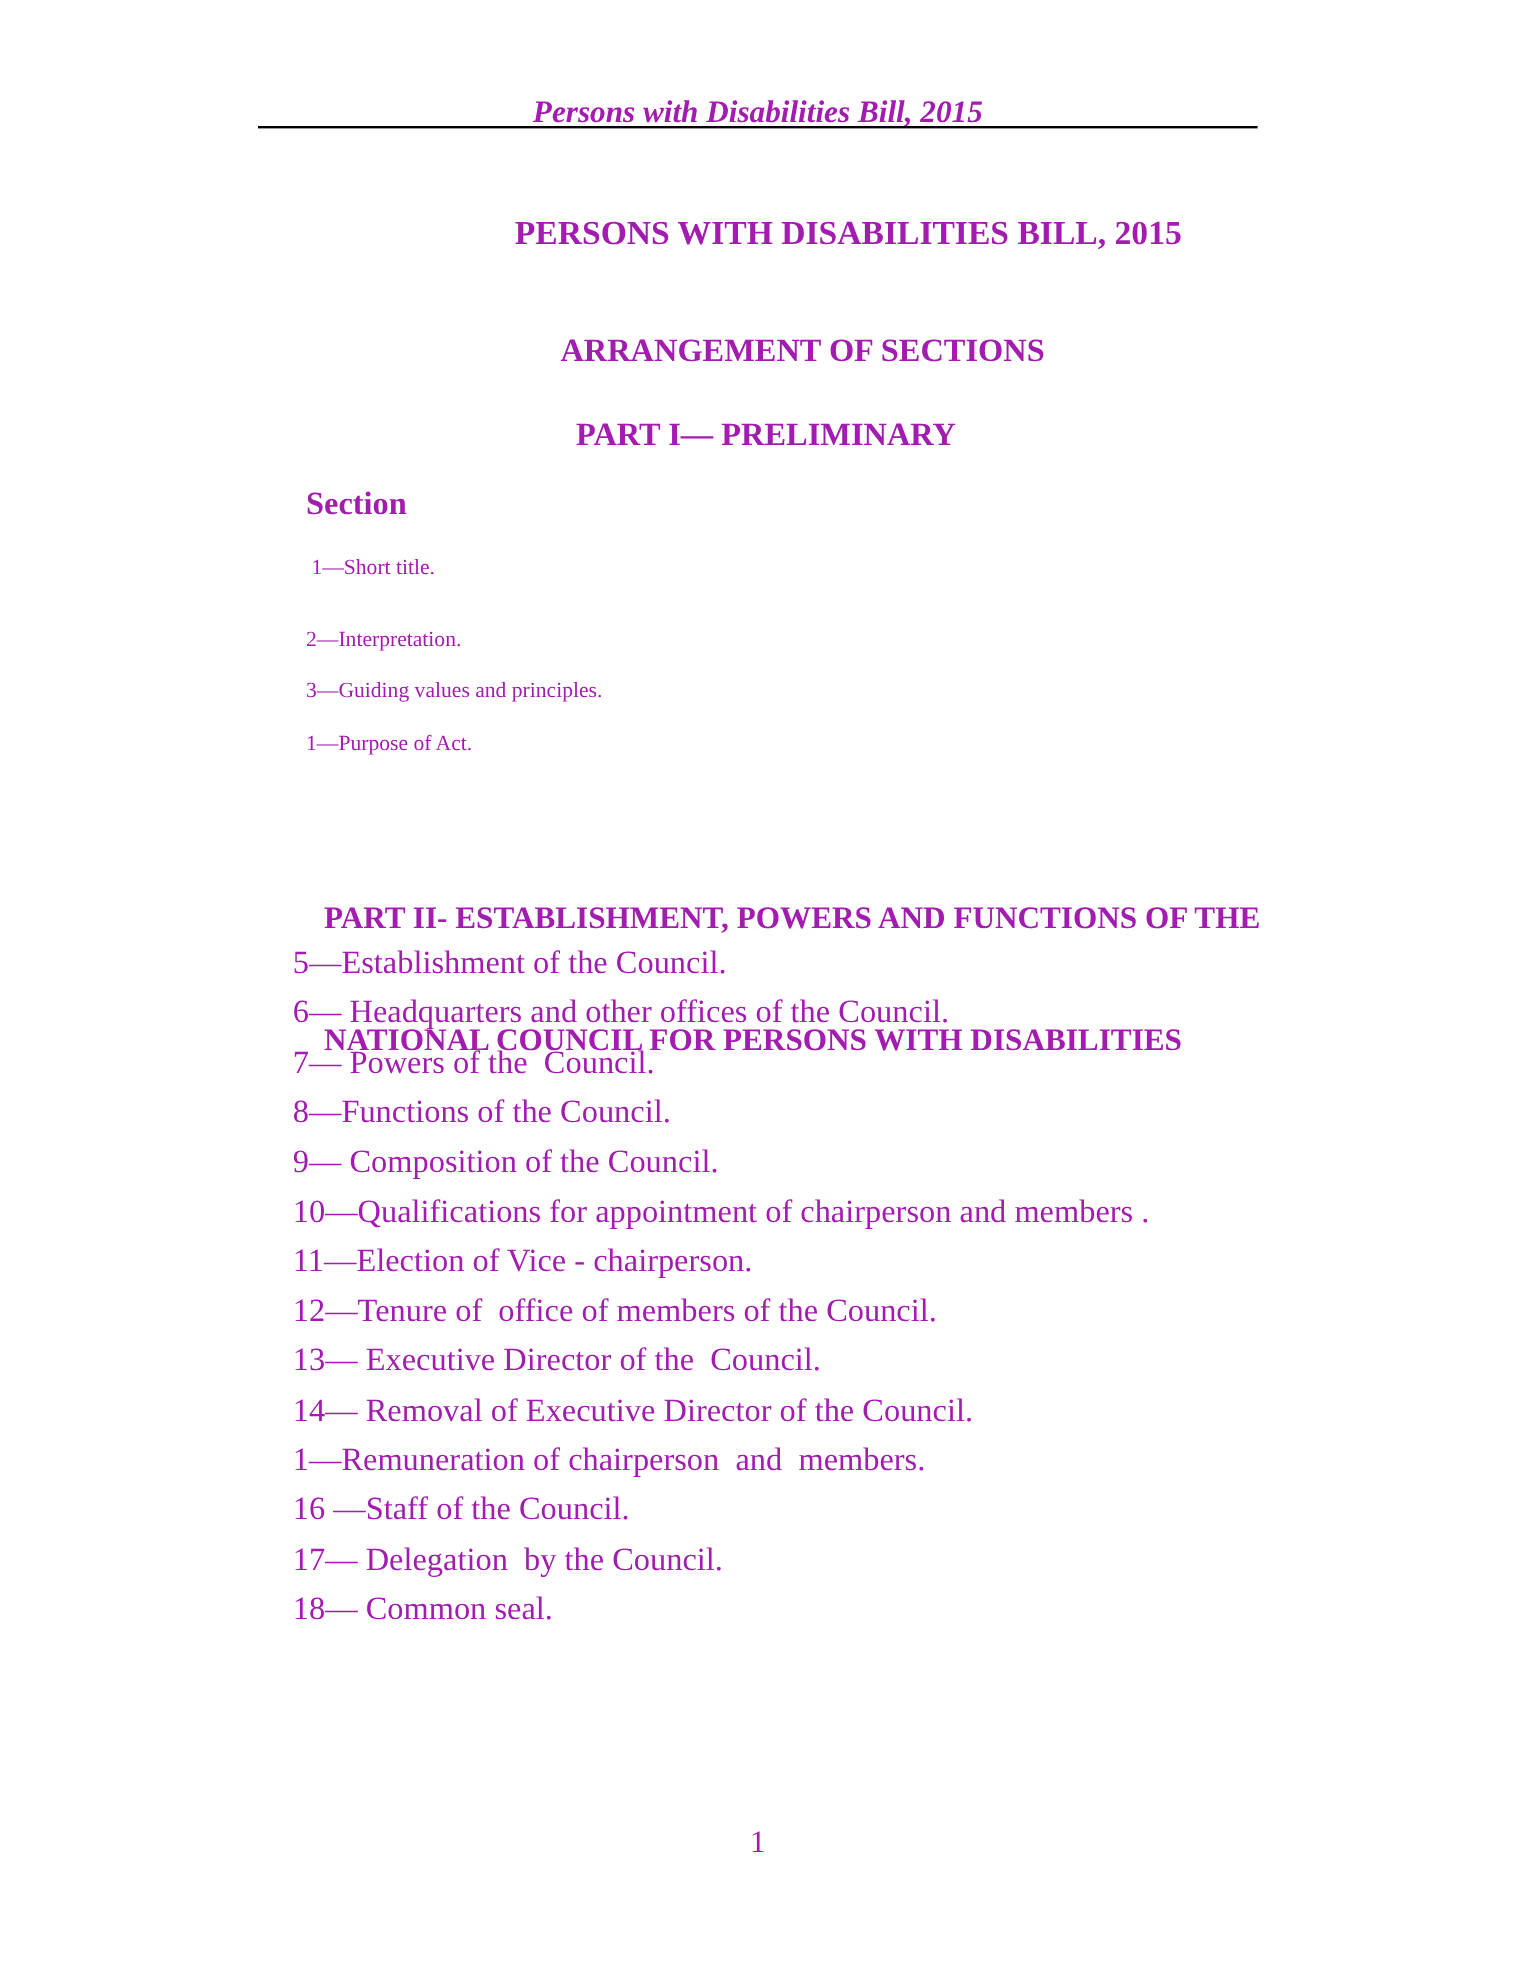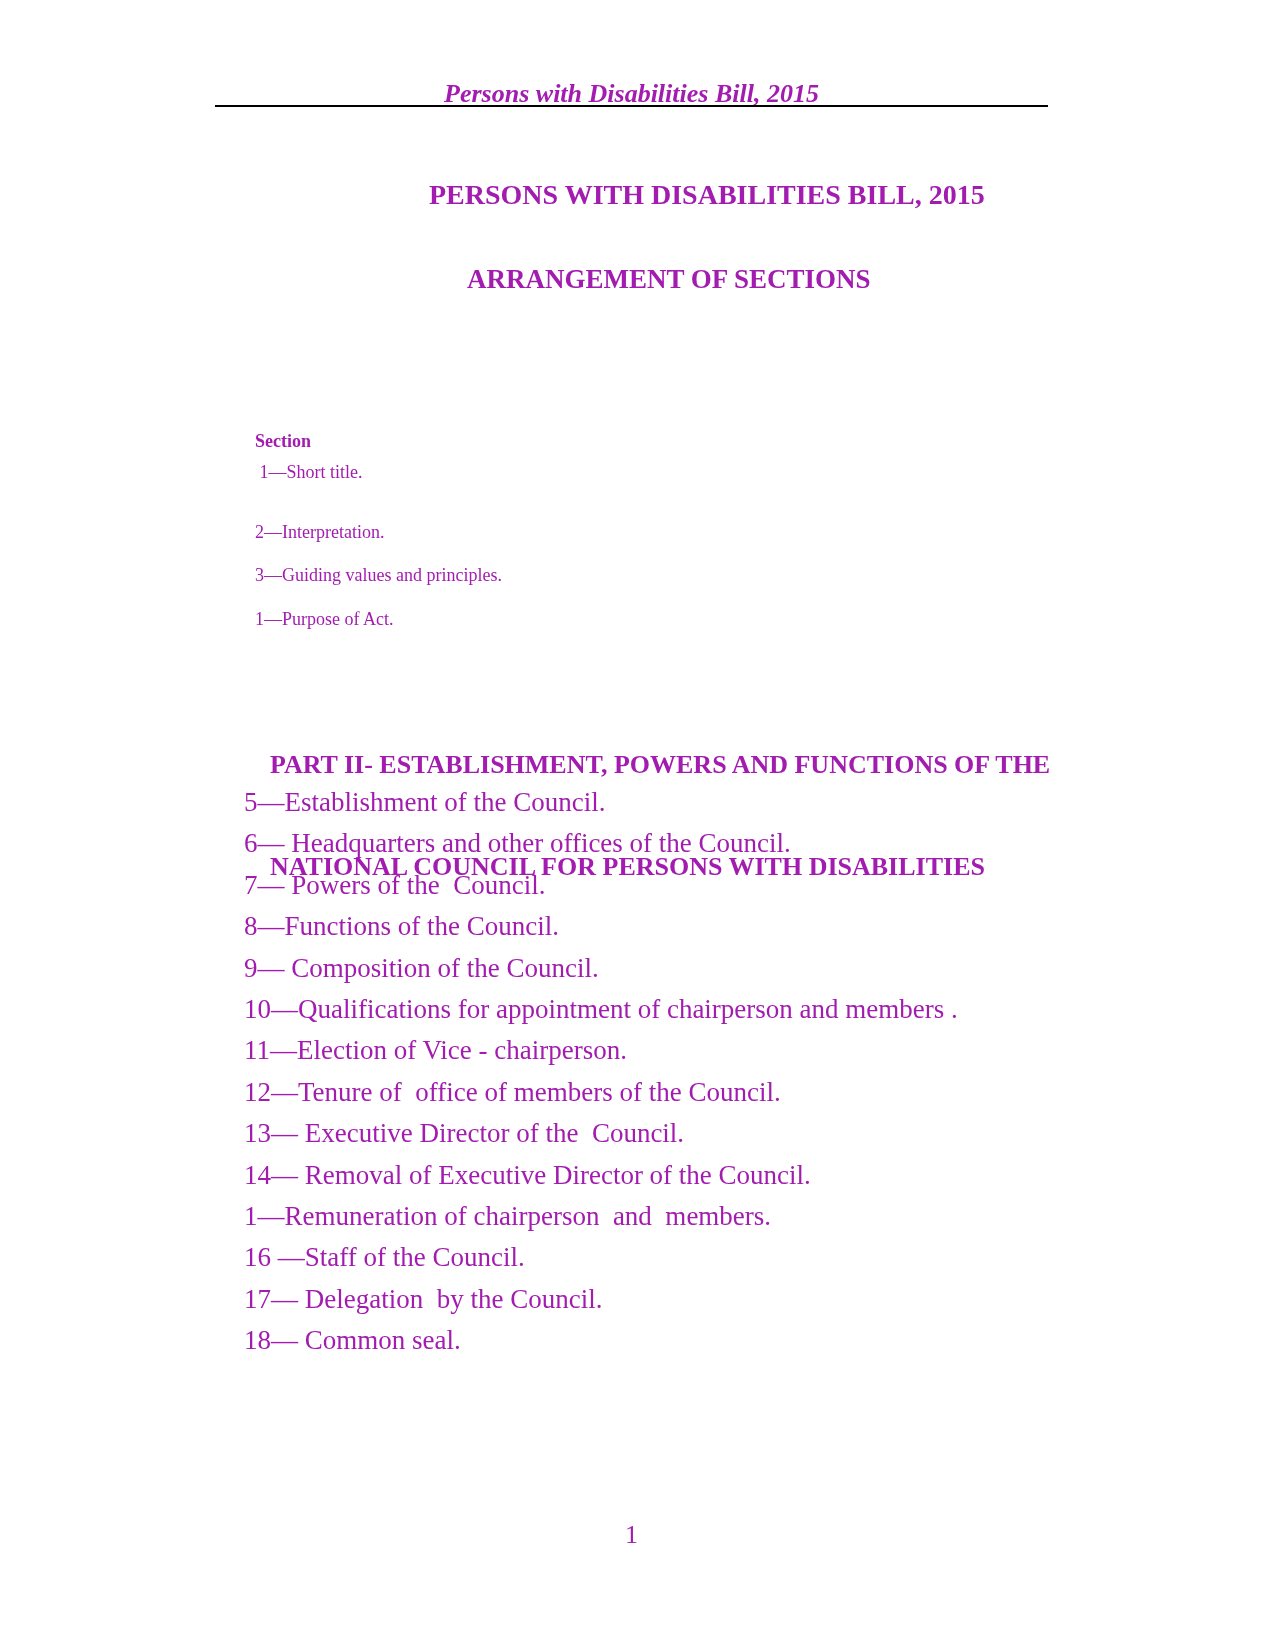--- a/index.html
+++ b/index.html
@@ -29,34 +29,34 @@
     top: 105px; left: 215px; width: 833px; height: 2px;
     background: #000000;
   }
   .doc-title {
     top: 181px; left: 429px;
     font-size: 28px; font-weight: bold;
     line-height: 28px;
     white-space: pre-wrap;
   }
   .arrangement-heading {
-    top: 265px; left: 467px;
+    top: 278px; left: 467px;
     font-size: 27px; font-weight: bold;
     line-height: 28px;
     white-space: pre-wrap;
   }
   .part1-heading {
     top: 348px; left: 480px;
     font-size: 27px; font-weight: bold;
     line-height: 28px;
     white-space: pre-wrap;
   }
   .section-label {
-    top: 427px; left: 255px;
-    font-size: 18px; font-weight: bold;
+    top: 405px; left: 255px;
+    font-size: 27px; font-weight: bold;
     line-height: 28px;
   }
   .part1-items {
     top: 458px; left: 255px; width: 800px;
     font-size: 18px; line-height: 28px;
   }
   .part1-items .toc-item { white-space: pre-wrap; }
   .part1-items .toc-item:nth-child(1) { margin-bottom: 32px; }
   .part1-items .toc-item:nth-child(2) { margin-bottom: 15px; }
   .part1-items .toc-item:nth-child(3) { margin-bottom: 16px; }
@@ -87,20 +87,21 @@
 <div class="page">
 
   <div class="abs running-title">Persons with Disabilities Bill, 2015</div>
 
   <div class="abs header-rule"></div>
 
   <div class="abs doc-title">PERSONS WITH DISABILITIES BILL, 2015</div>
 
   <div class="abs arrangement-heading">ARRANGEMENT OF SECTIONS</div>
 
+  <div class="abs part1-heading">PART I— PRELIMINARY</div>
 
   <div class="abs section-label">Section</div>
 
   <div class="abs part1-items">
     <div class="toc-item"> 1—Short title.</div>
     <div class="toc-item">2—Interpretation.</div>
     <div class="toc-item">3—Guiding values and principles.</div>
     <div class="toc-item">1—Purpose of Act.</div>
   </div>
 

